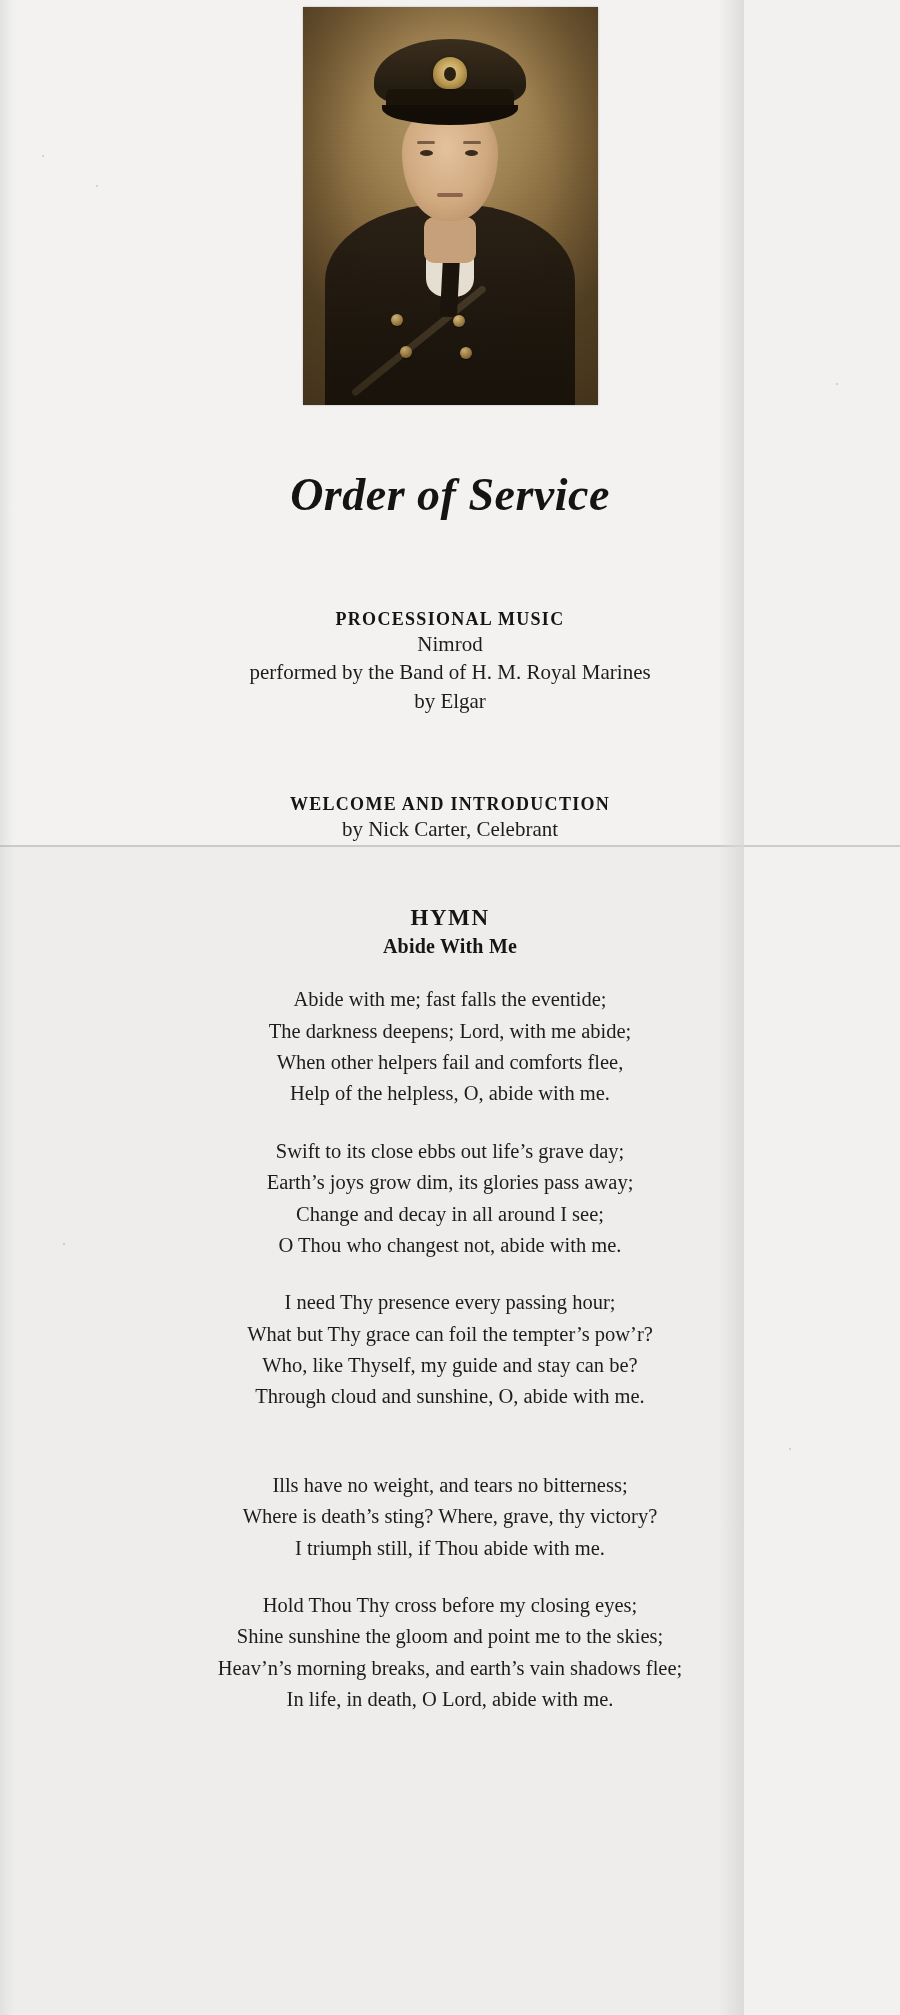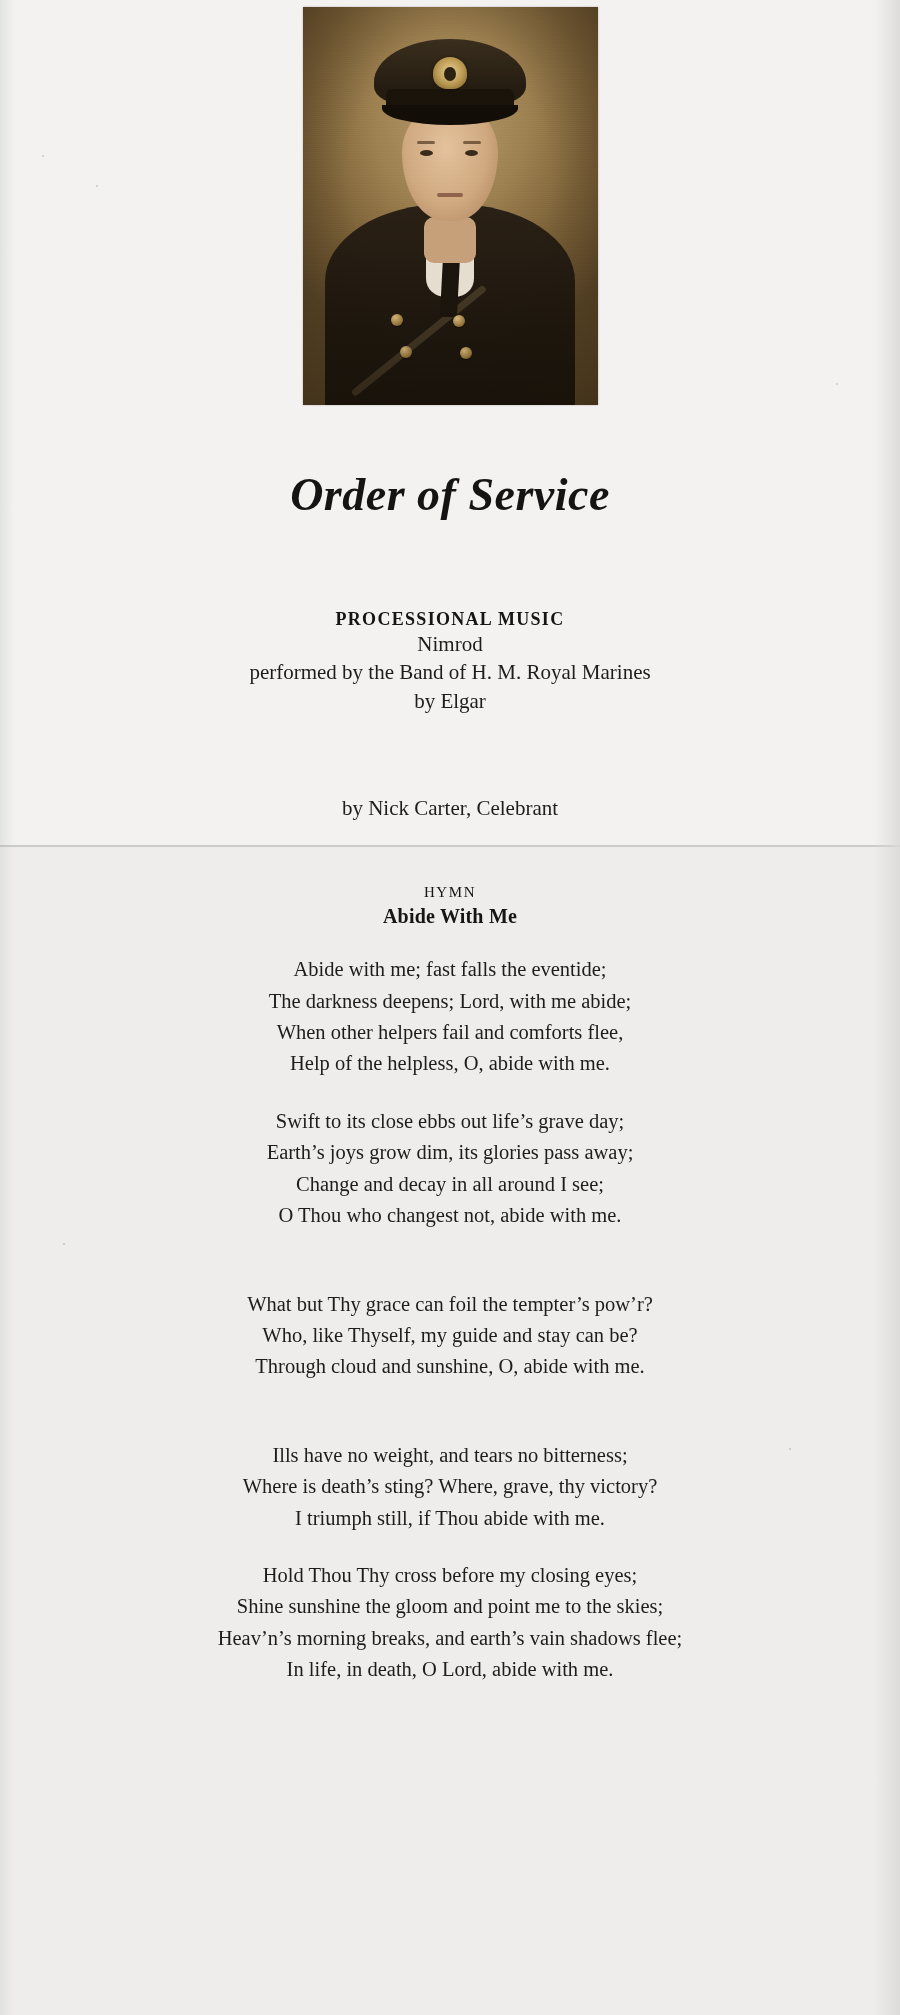--- a/index.html
+++ b/index.html
@@ -12,21 +12,21 @@
     background: #f2f1ef;
     font-family: "Liberation Serif", serif;
     color: #1c1c1c;
     overflow: hidden;
     position: relative;
   }
 
   
   .page {
     position: relative;
-    width: 900px;
+    width: 744px;
     height: 2015px;
     background: linear-gradient(to bottom,
         #f3f2f0 0px, #f3f2f0 845px,
         #eeedeb 846px, #eeedeb 2015px);
   }
   .page::before {
     content: "";
     position: absolute;
     left: 0; top: 0;
     width: 14px; height: 100%;
@@ -267,22 +267,22 @@
     color: #151515;
     margin: 0;
     letter-spacing: 0.2px;
   }
 
   .sec-processional { margin-top: 88px; }
   .sec-welcome { margin-top: 79px; }
   .sec-hymn { margin-top: 62px; }
 
   .hymn-title {
-    font-size: 15px;
-    font-weight: normal;
+    font-size: 23px;
+    font-weight: bold;
     letter-spacing: 1.6px;
   }
   .hymn-name {
     font-size: 20px;
     font-weight: bold;
     margin-top: 4px;
   }
   .verses { margin-top: 26px; }
   .verse {
     font-size: 20.5px;
@@ -345,20 +345,21 @@
     <h1 class="title">Order of Service</h1>
 
     <div class="section sec-processional">
       <p class="sec-head">PROCESSIONAL MUSIC</p>
       <p class="sec-sub">Nimrod</p>
       <p class="sec-sub">performed by the Band of H. M. Royal Marines</p>
       <p class="sec-sub">by Elgar</p>
     </div>
 
     <div class="section sec-welcome">
+      <p class="sec-head">WELCOME AND INTRODUCTION</p>
       <p class="sec-sub">by Nick Carter, Celebrant</p>
     </div>
 
     <div class="section sec-hymn">
       <p class="sec-head hymn-title">HYMN</p>
       <p class="sec-sub-bold hymn-name">Abide With Me</p>
 
       <div class="verses">
         <p class="verse">
           <span>Abide with me; fast falls the eventide;</span><br>
@@ -366,21 +367,21 @@
           <span>When other helpers fail and comforts flee,</span><br>
           <span>Help of the helpless, O, abide with me.</span>
         </p>
         <p class="verse">
           <span>Swift to its close ebbs out life’s grave day;</span><br>
           <span>Earth’s joys grow dim, its glories pass away;</span><br>
           <span>Change and decay in all around I see;</span><br>
           <span>O Thou who changest not, abide with me.</span>
         </p>
         <p class="verse">
-          <br>
+          <span>I need Thy presence every passing hour;</span><br>
           <span>What but Thy grace can foil the tempter’s pow’r?</span><br>
           <span>Who, like Thyself, my guide and stay can be?</span><br>
           <span>Through cloud and sunshine, O, abide with me.</span>
         </p>
         <p class="verse">
           <br>
           <span>Ills have no weight, and tears no bitterness;</span><br>
           <span>Where is death’s sting? Where, grave, thy victory?</span><br>
           <span>I triumph still, if Thou abide with me.</span>
         </p>

